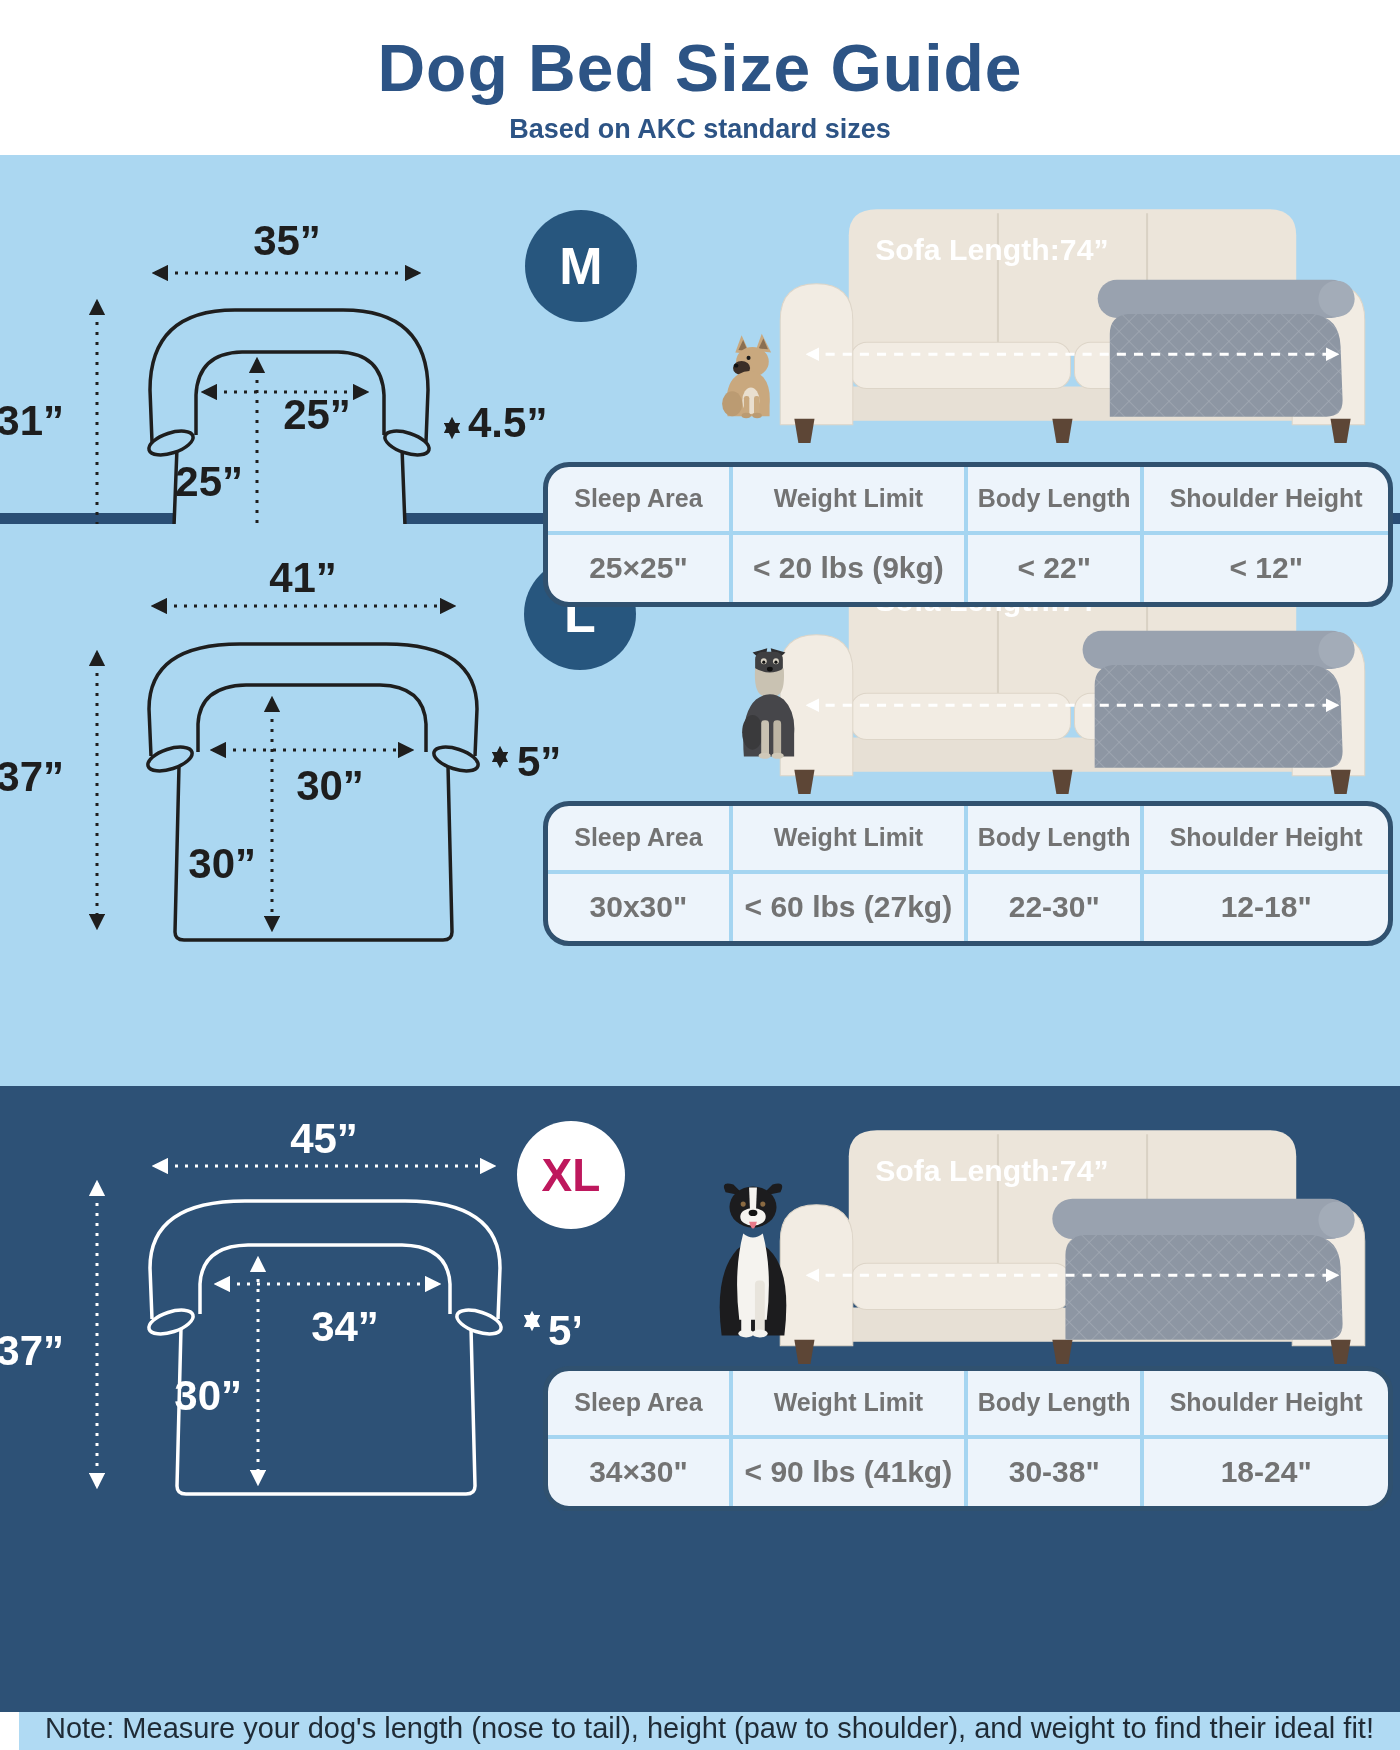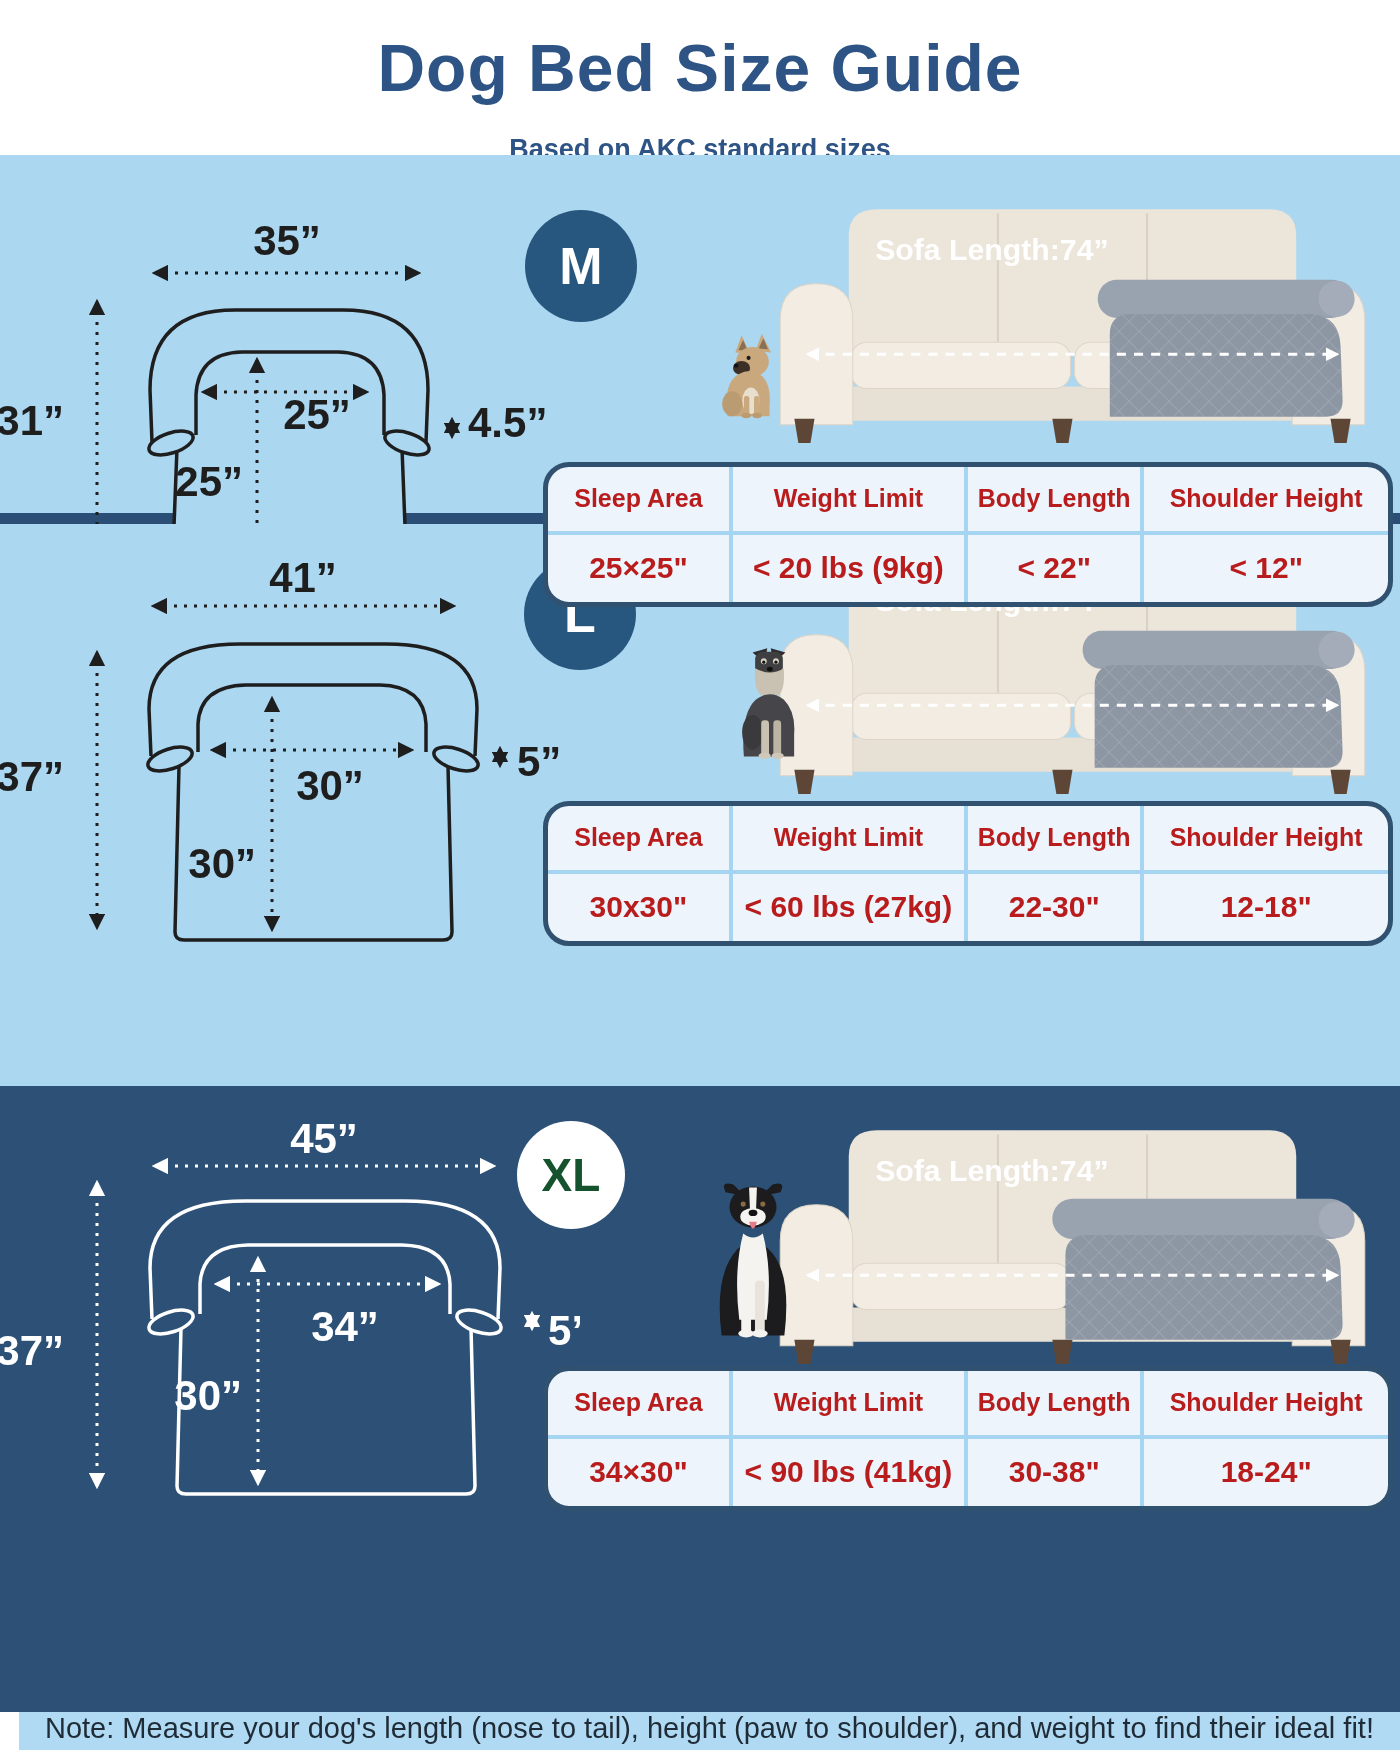--- a/index.html
+++ b/index.html
@@ -3,42 +3,42 @@
 <meta charset="utf-8">
 <style>
   html,body{margin:0;padding:0;}
   body{
     width:1400px;height:1750px;position:relative;overflow:hidden;
     font-family:"Liberation Sans",sans-serif;background:#ffffff;
   }
   
   .header{height:155px;background:#ffffff;text-align:center;}
   .title{padding-top:30px;font-size:66px;font-weight:bold;color:#2d5485;letter-spacing:1px;}
-  .subtitle{margin-top:28px;font-size:27px;font-weight:bold;color:#2d5485;}
+  .subtitle{margin-top:8px;font-size:27px;font-weight:bold;color:#2d5485;}
   
   .size-section{position:relative;width:1400px;}
   .size-section.m{height:358px;background:#abd7f1;}
   .size-section.l{height:562px;background:#abd7f1;}
   .size-section.xl{height:626px;background:#2d5176;}
   .section-divider{height:11px;background:#2a4e75;}
   
   .diagram{position:absolute;left:0;top:30px;}
   .diagram text{font-family:"Liberation Sans",sans-serif;font-weight:bold;font-size:42px;}
   .dg-dark text{fill:#1e1e1e;}
   .dg-light text{fill:#ffffff;}
   .dg-dark .dash{stroke:#1e1e1e;}
   .dg-light .dash{stroke:#ffffff;}
   .dash{stroke-width:3;fill:none;stroke-dasharray:3 7;}
   .bed{stroke-width:3.5;stroke-linejoin:round;}
   .dg-dark .bed{stroke:#1e1e1e;fill:#abd7f1;}
   .dg-light .bed{stroke:#ffffff;fill:#2d5176;}
   
   .badge{position:absolute;border-radius:50%;display:flex;align-items:center;justify-content:center;}
   .badge.dark{width:112px;height:112px;background:#27567e;color:#ffffff;font-size:52px;font-weight:bold;}
-  .badge.light{width:108px;height:108px;background:#ffffff;color:#14532d;font-size:46px;font-weight:bold;}
+  .badge.light{width:108px;height:108px;background:#ffffff;color:#be185d;font-size:46px;font-weight:bold;}
   .m .badge{left:525px;top:55px;}
   .l .badge{left:524px;top:34px;}
   .xl .badge{left:517px;top:35px;}
   
   .dog{position:absolute;z-index:3;}
   .m .dog{left:712px;top:170px;width:70px;height:100px;}
   .l .dog{left:730px;top:112px;width:78px;height:132px;}
   .xl .dog{left:704px;top:78px;width:98px;height:190px;}
   .sofa{position:absolute;left:750px;width:645px;height:242px;z-index:2;}
   .m .sofa{top:46px;}
@@ -48,21 +48,21 @@
   
   .spec-table{
     position:absolute;left:543px;width:850px;height:145px;z-index:4;
     background:#edf4fb;border:5px solid #30516f;border-radius:26px;
     box-sizing:border-box;overflow:hidden;
     display:grid;grid-template-columns:22% 28% 21% 29%;grid-template-rows:50% 50%;
   }
   .m .spec-table{top:307px;}
   .l .spec-table{top:277px;}
   .xl .spec-table{top:280px;}
-  .cell{display:flex;align-items:center;justify-content:center;color:#b91c1c;box-sizing:border-box;}
+  .cell{display:flex;align-items:center;justify-content:center;color:#737373;box-sizing:border-box;}
   .cell.head{font-size:25px;font-weight:bold;border-bottom:4px solid #a5d5f1;}
   .cell.val{font-size:30px;font-weight:bold;}
   .cell.c1,.cell.c2,.cell.c3{border-right:4px solid #a5d5f1;}
   
   .footer{height:76px;background:#b0daf3;display:flex;align-items:flex-start;justify-content:center;margin-left:19px;}
   .note{font-size:29px;color:#1f2b36;}
 </style>
 </head>
 <body>
 

